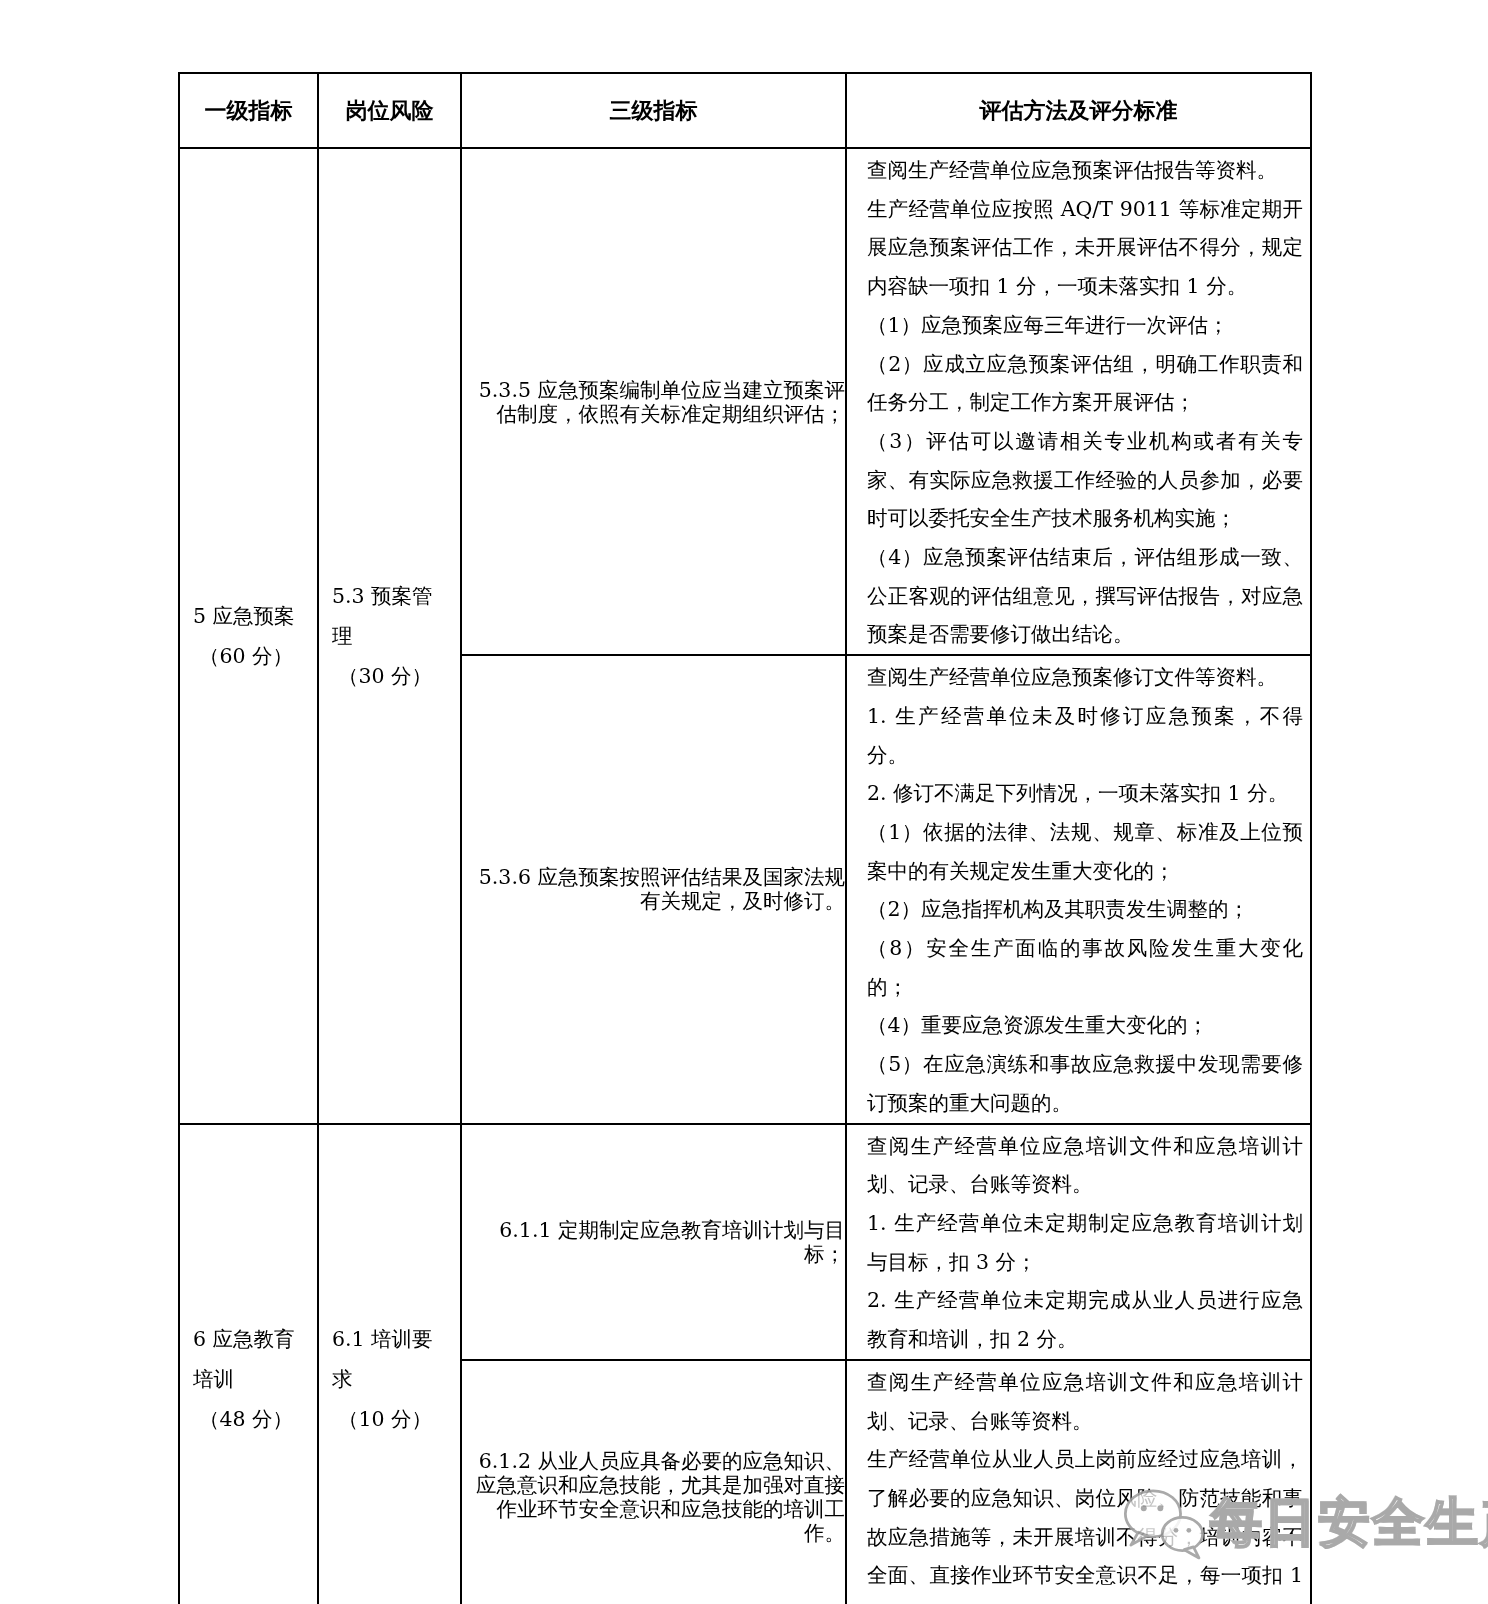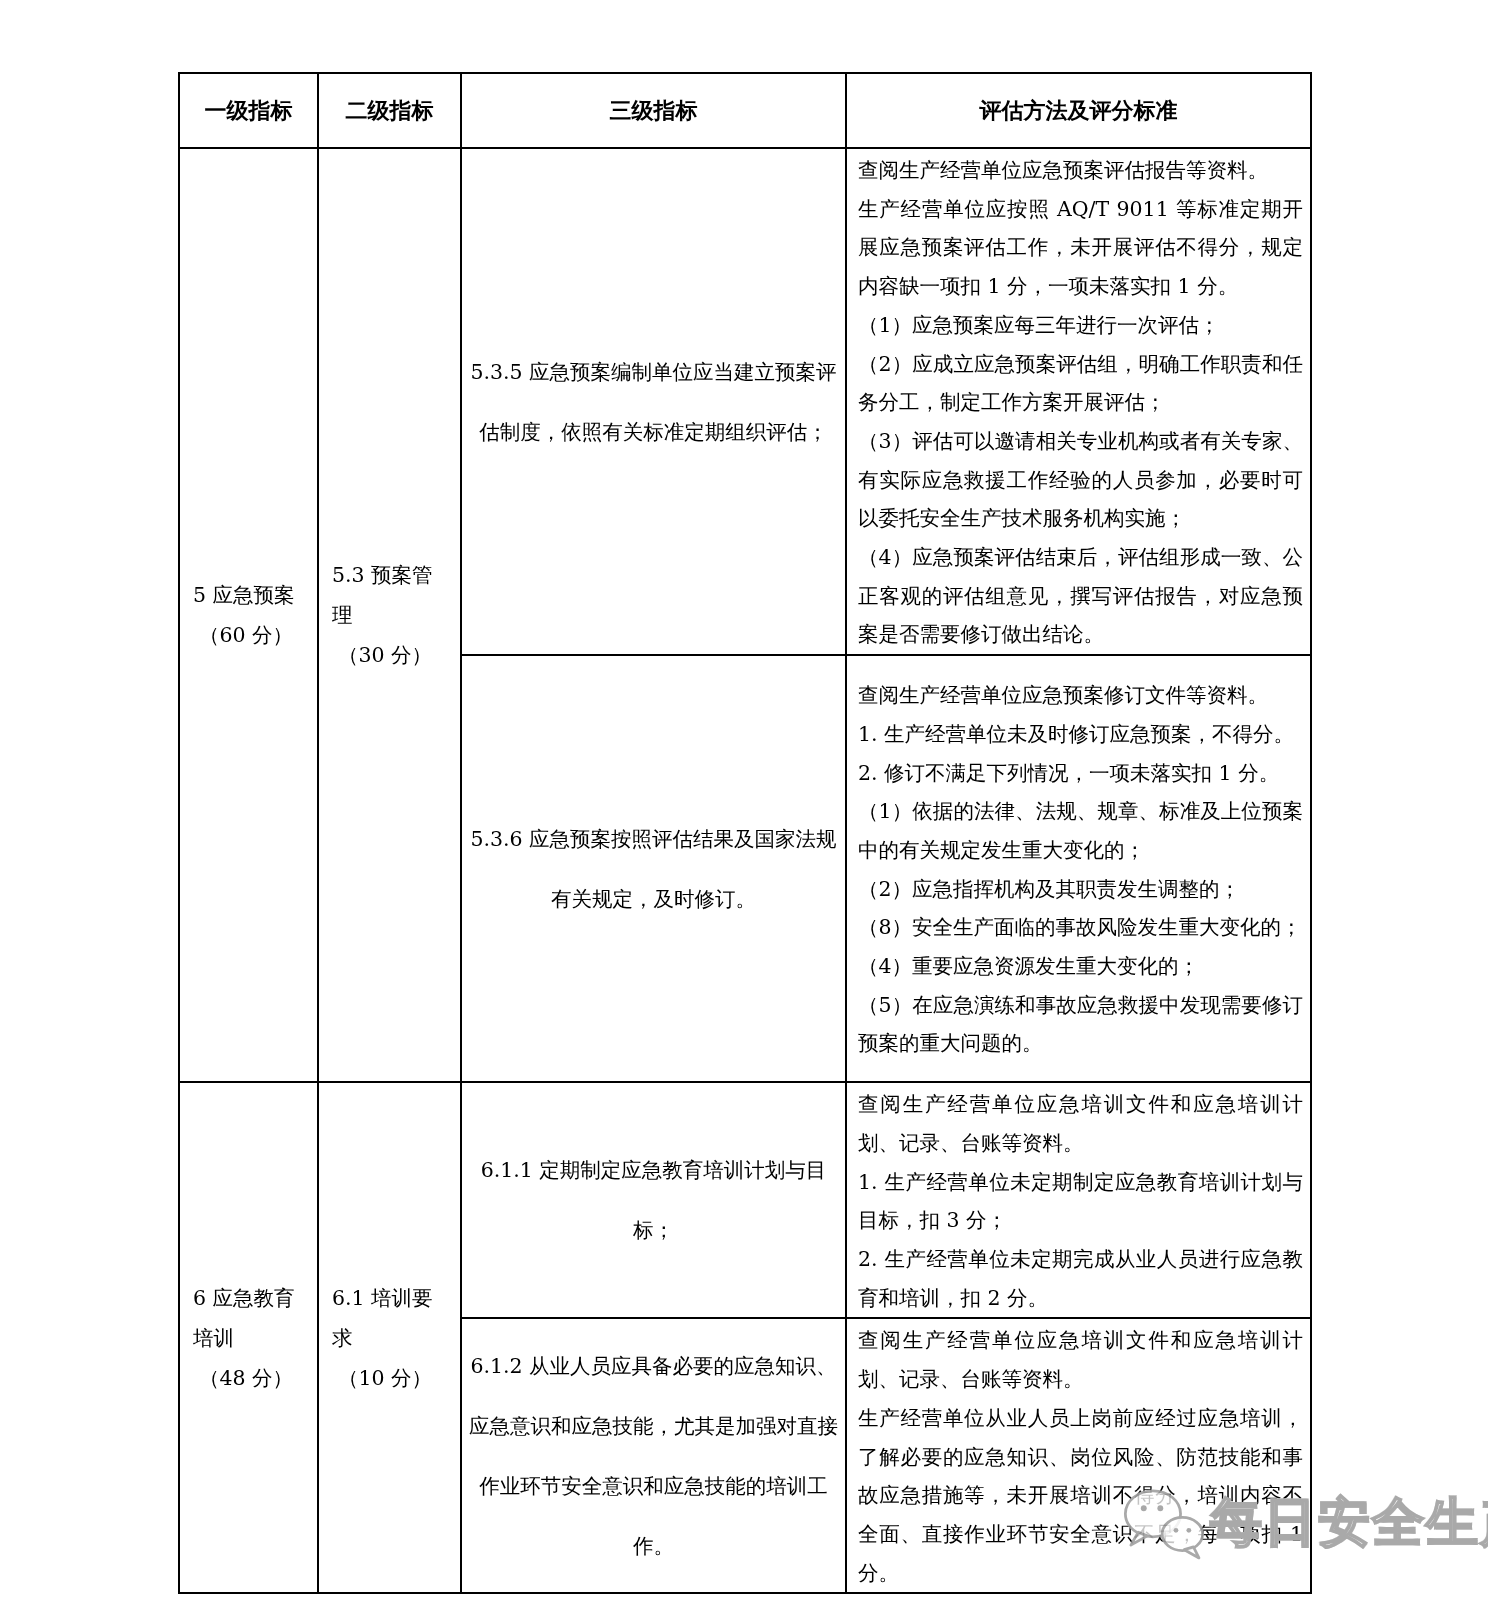--- a/index.html
+++ b/index.html
@@ -63,28 +63,28 @@
 
   .lvl-cell {
     padding: 0 13px;
     line-height: 40px;
     text-align: left;
   }
   .lvl-score { padding-left: 6px; }
 
   .lvl3-cell {
     padding: 0 12px;
-    line-height: 60px;
-    text-align: center;
+    line-height: 24px;
+    text-align: right;
     vertical-align: middle;
   }
 
   td.method-td { vertical-align: top; }
   .method-cell {
-    padding: 2px 7px 0 11px;
+    padding: 2px 7px 0 20px;
     line-height: 38.7px;
     text-align: justify;
   }
   .method-cell .para { text-align: justify; }
 
   .watermark {
     position: absolute;
     left: 1118px;
     top: 1468px;
     width: 370px;
@@ -115,21 +115,21 @@
   <table class="eval-table">
     <colgroup>
       <col class="c1">
         <col class="c2">
         <col class="c3">
         <col class="c4">
     </colgroup>
     <thead>
       <tr>
         <th class="hdr">一级指标</th>
-        <th class="hdr">二级指标</th>
+        <th class="hdr">岗位风险</th>
         <th class="hdr">三级指标</th>
         <th class="hdr">评估方法及评分标准</th>
       </tr>
     </thead>
     <tbody>
       <tr class="r1">
         <td rowspan="2">
           <div class="lvl-cell">
             <div>5 应急预案</div>
             <div class="lvl-score">（60 分）</div>

